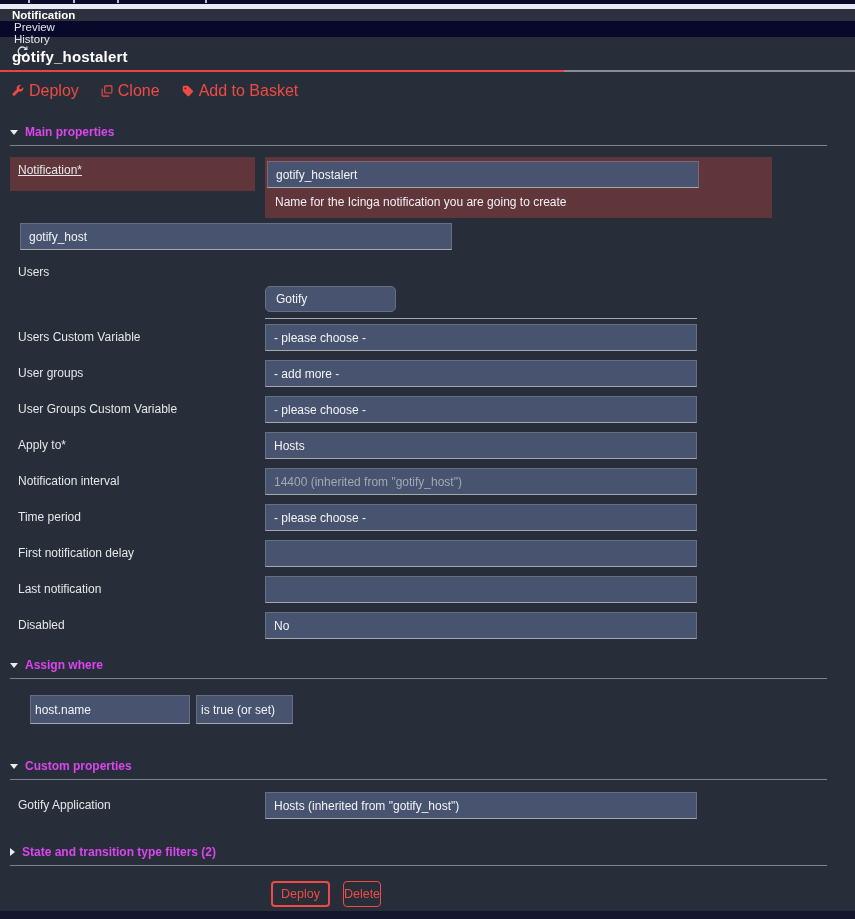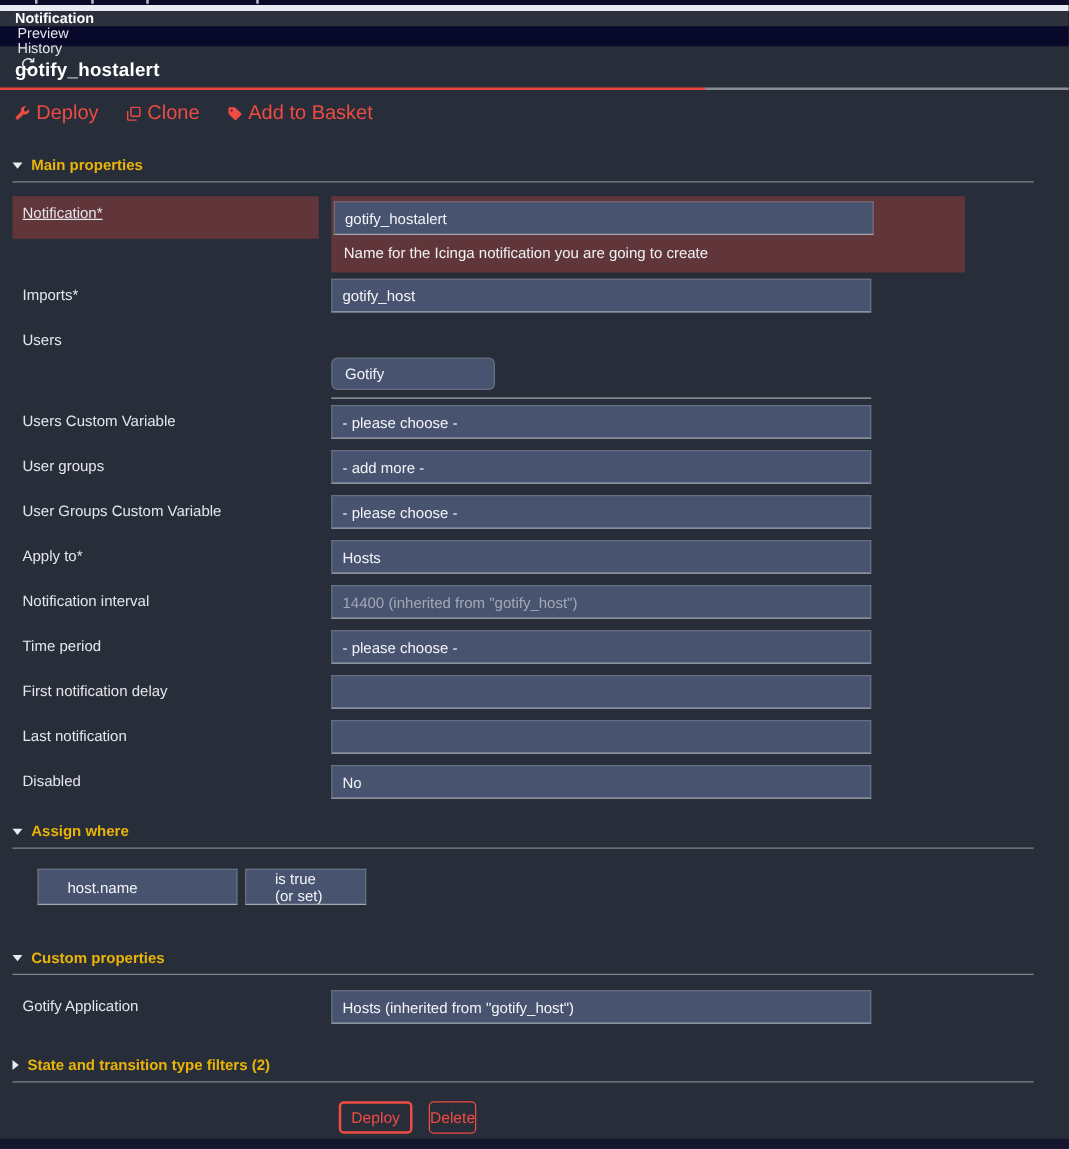--- a/index.html
+++ b/index.html
@@ -28,21 +28,21 @@
   .page-title { font-size:15px; font-weight:bold; color:#ffffff; letter-spacing:0.2px; }
   .title-underline { margin-top:5px; height:2px; margin-left:-12px; margin-right:-12px;
     background:linear-gradient(to right, #e9443d 0%, #e9443d 66%, #8a8c94 66%, #8a8c94 100%); }
 
   .actions { display:flex; gap:22px; padding:10px 12px 4px 12px; align-items:center; }
   .action-link { display:flex; align-items:center; gap:5px; color:#ee4b44; cursor:pointer; font-size:16px; }
   .action-link svg { display:block; }
 
   
   .section-header { margin:21px 28px 0 10px; display:flex; align-items:center; gap:7px; cursor:pointer;
-    font-weight:bold; color:#eab308; font-size:12px; padding-bottom:6px; border-bottom:1px solid #7e828c; }
+    font-weight:bold; color:#d946ef; font-size:12px; padding-bottom:6px; border-bottom:1px solid #7e828c; }
   .tri-down { width:0; height:0; border-left:4px solid transparent; border-right:4px solid transparent; border-top:5px solid #e9ebee; }
   .tri-right { width:0; height:0; border-top:4px solid transparent; border-bottom:4px solid transparent; border-left:5px solid #e9ebee; }
 
   
   .form { margin-top:11px; }
   .form-row { display:flex; align-items:flex-start; margin:0 0 9px 10px; }
   .form-label { width:245px; padding:6px 8px; color:#e4e6ea; }
   .form-field { margin-left:10px; }
 
   .ctl {
@@ -62,21 +62,21 @@
   .field-hint { padding:7px 0 0 8px; color:#f0f1f4; font-size:12px; }
 
   
   .chip { width:131px; height:26px; background:#47536f; border:1px solid #677082; border-radius:5px;
     display:flex; align-items:center; padding:0 10px; color:#f3f4f7; cursor:pointer;margin-top:27px; }
   .field-sep { width:432px; height:0; border-bottom:1px solid #a3a8b1; margin-top:6px; }
 
   
   .filter-row { display:flex; gap:6px; margin:16px 0 0 30px; }
   .filter-ctl { height:29px; background:#47536f; color:#f3f4f7; border:1px solid #677082;
-    border-bottom:1px solid #a3a8b1; padding:0 23px; font-size:12px; font-family:"Liberation Sans", sans-serif; }
+    border-bottom:1px solid #a3a8b1; padding:0 4px; font-size:12px; font-family:"Liberation Sans", sans-serif; }
   .filter-ctl.prop { width:160px; }
   .filter-ctl.op { width:97px; display:flex; align-items:center; }
 
   
   .btn-row { display:flex; gap:13px; margin:15px 0 0 271px; }
   .btn { background:transparent; color:#ee4b44; font-size:12.5px; font-family:"Liberation Sans", sans-serif;
     border:1px solid #ee4b44; border-radius:4px; padding:5px 0; cursor:pointer; }
   .btn.primary { border-width:2px; padding:4px 8px; }
 
   .bottombar { position:absolute; left:0; right:0; bottom:0; height:8px; background:#14162d; }
@@ -146,21 +146,20 @@
 
   <div class="form-row highlight">
     <div class="form-label">Notification*</div>
     <div class="field-error-wrap">
       <input class="ctl" value="gotify_hostalert" style="">
       <div class="field-hint">Name for the Icinga notification you are going to create</div>
     </div>
   </div>
 
   <div class="form-row">
-    <div class="form-label">Imports*</div>
     <div class="form-field">
       <input class="ctl" value="gotify_host" style="">
     </div>
   </div>
 
   <div class="form-row" style="margin-bottom:5px;">
     <div class="form-label">Users</div>
     <div class="form-field">
       <div class="chip">Gotify</div>
       <div class="field-sep"></div>

